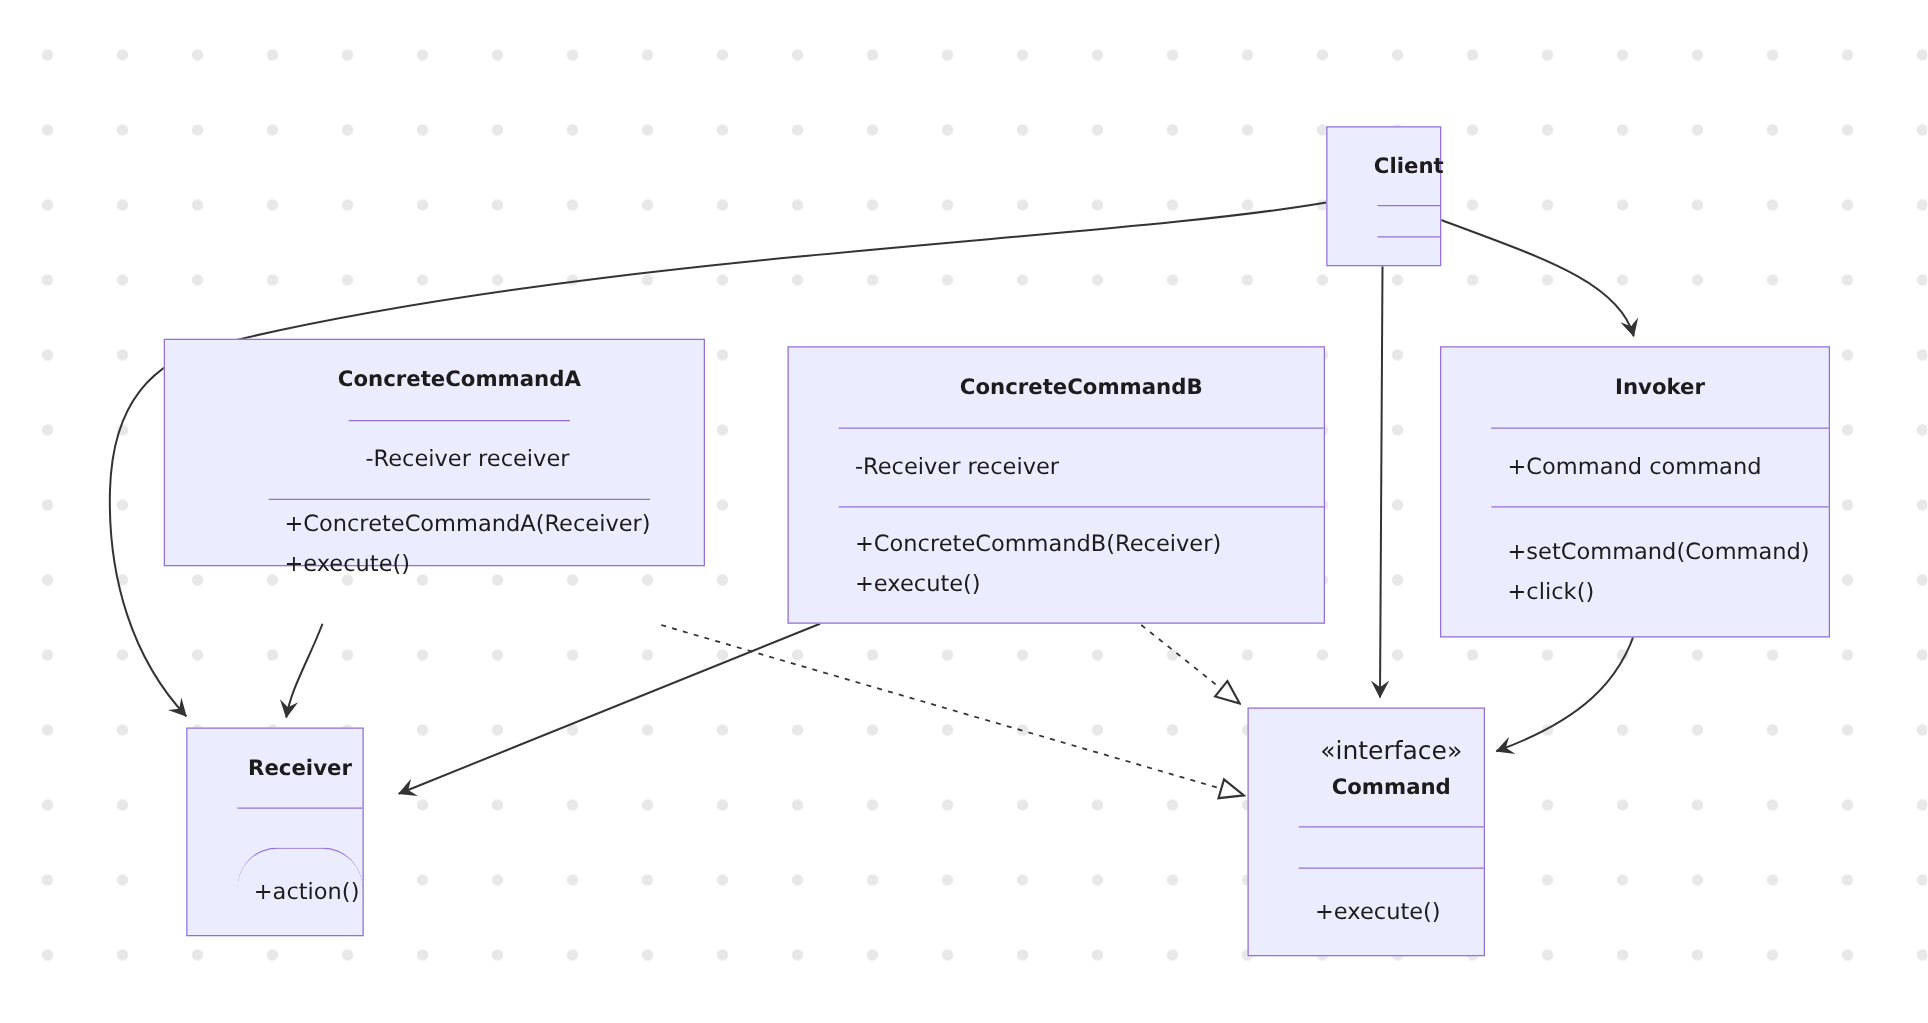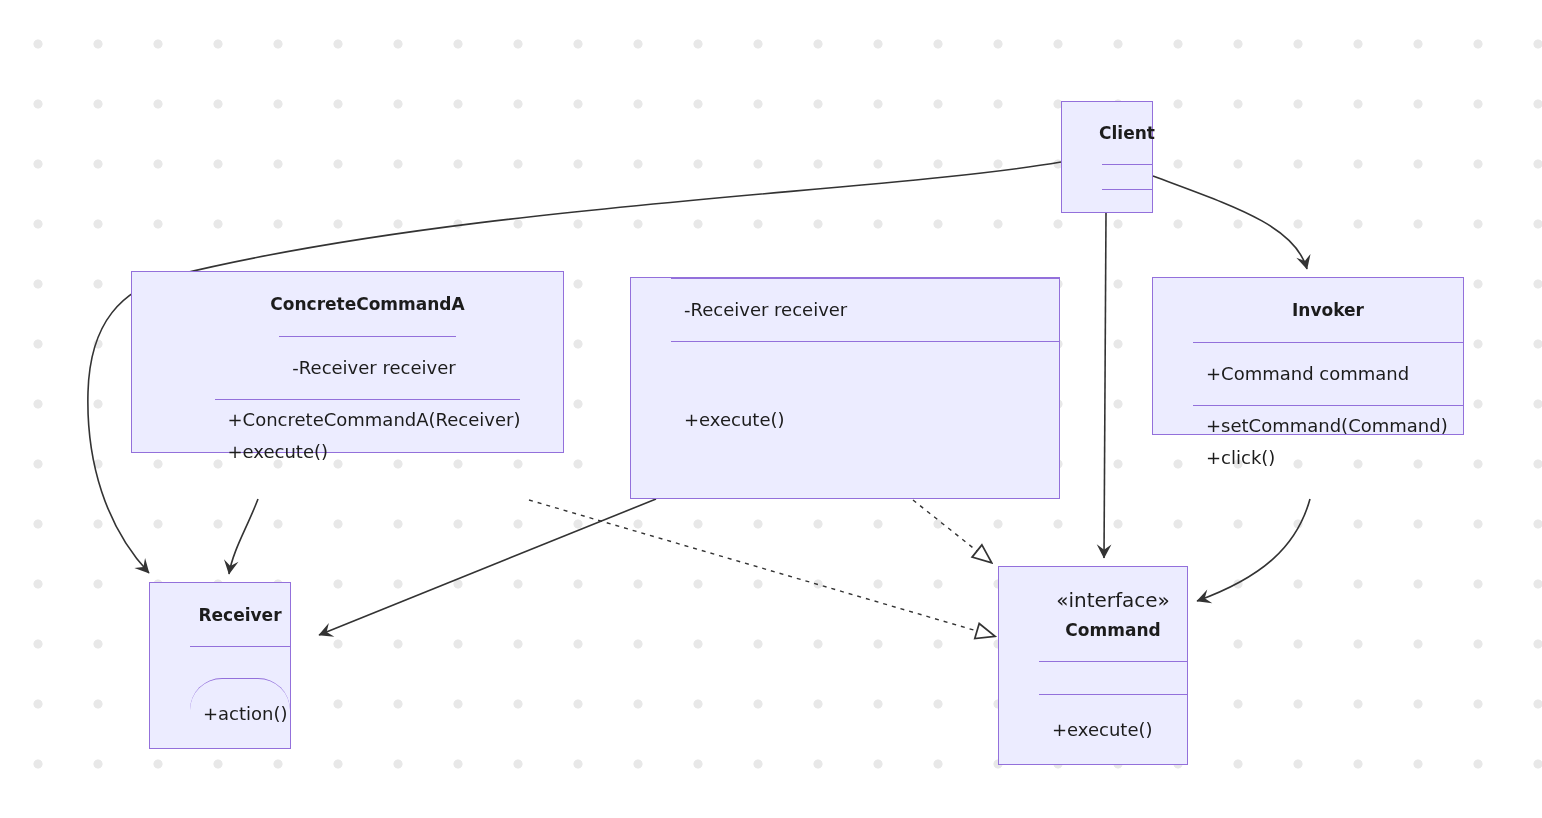--- a/index.html
+++ b/index.html
@@ -62,21 +62,21 @@
     white-space: nowrap;
   }
   
   #box-client            { left: 1061px; top: 101px; width:  92px; height: 112px; }
   #box-client .uml-title { height: 62px; }
   #box-client .c1        { height: 25px; }
   #box-client .c2        { flex: 1 1 auto; }
 
   #box-cca               { left: 131px;  top: 271px; width: 433px; height: 182px; align-items: center; }
   #box-ccb               { left: 630px;  top: 277px; width: 430px; height: 222px; }
-  #box-invoker           { left: 1152px; top: 277px; width: 312px; height: 158px; }
+  #box-invoker           { left: 1152px; top: 277px; width: 312px; height: 233px; justify-content: flex-end; }
   #box-cca .uml-title, #box-ccb .uml-title, #box-invoker .uml-title { height: 64px; }
   #box-cca .attrs, #box-ccb .attrs, #box-invoker .attrs { height: 63px; }
   #box-cca .methods, #box-ccb .methods, #box-invoker .methods { flex: 1 1 auto; }
 
   #box-receiver            { left: 149px; top: 582px; width: 142px; height: 167px; }
   #box-receiver .uml-title { height: 63px; }
   #box-receiver .attrs     { height: 32px; }
   #box-receiver .methods   { flex: 1 1 auto; border-radius: 32px; }
 
   #box-command            { left: 998px; top: 566px; width: 190px; height: 199px; }
@@ -127,24 +127,26 @@
     <div class="uml-compartment attrs">
       <div class="uml-line">-Receiver receiver</div>
     </div>
     <div class="uml-compartment methods">
       <div class="uml-line">+ConcreteCommandA(Receiver)</div>
       <div class="uml-line">+execute()</div>
     </div>
   </div>
 
   <div class="uml-box" id="box-ccb">
+    <div class="uml-title">ConcreteCommandB</div>
     <div class="uml-compartment attrs">
       <div class="uml-line">-Receiver receiver</div>
     </div>
     <div class="uml-compartment methods">
+      <div class="uml-line">+ConcreteCommandB(Receiver)</div>
       <div class="uml-line">+execute()</div>
     </div>
   </div>
 
   <div class="uml-box" id="box-invoker">
     <div class="uml-title">Invoker</div>
     <div class="uml-compartment attrs">
       <div class="uml-line">+Command command</div>
     </div>
     <div class="uml-compartment methods">

